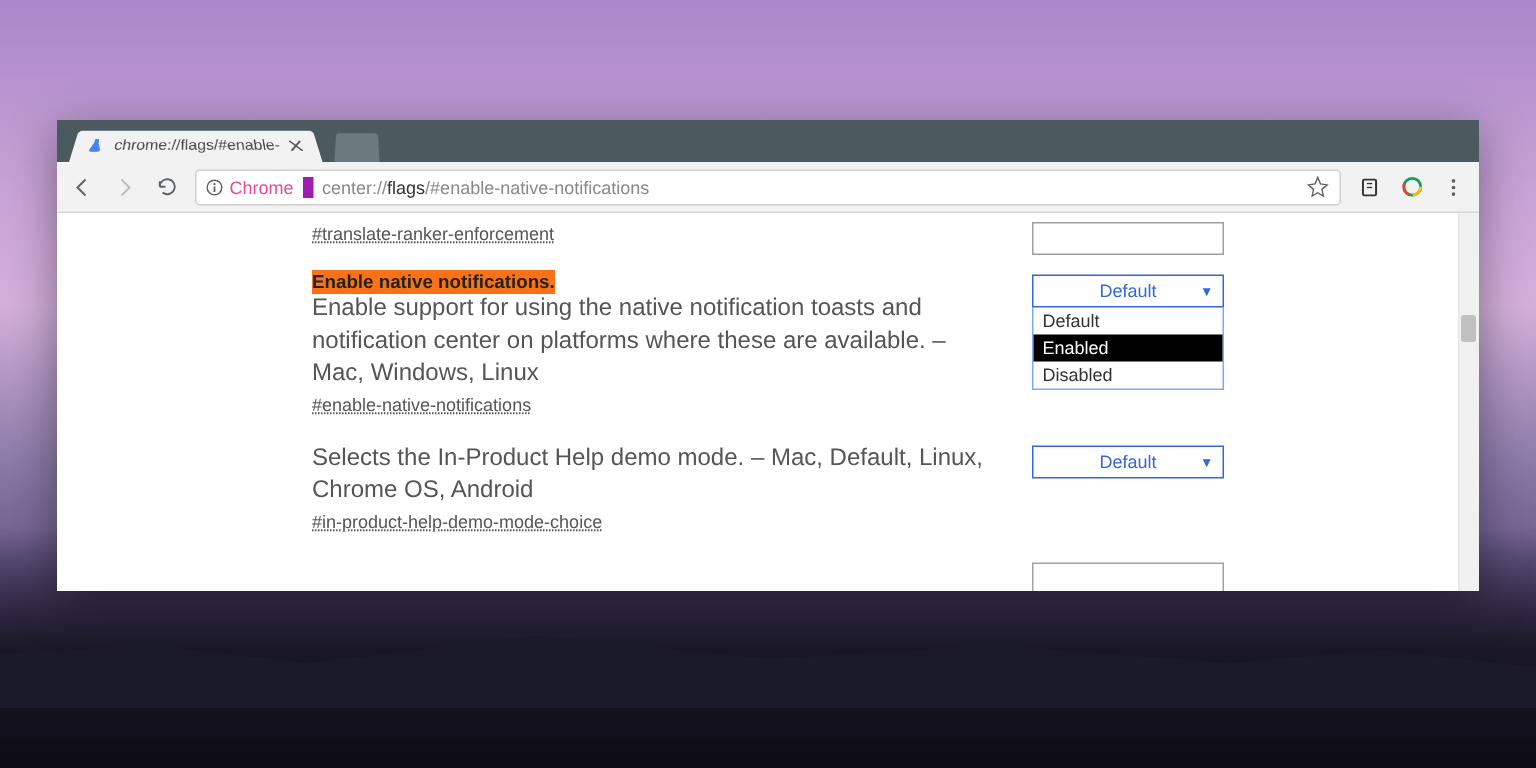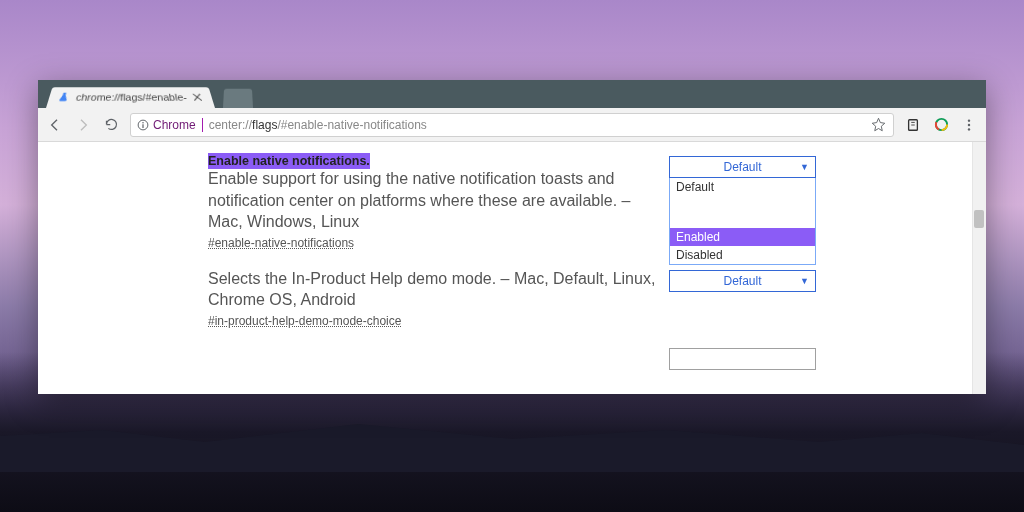--- a/index.html
+++ b/index.html
@@ -16,42 +16,42 @@
 .tab { height: 24px; background: #f2f2f2; display: flex; align-items: center; padding: 0 8px; border-radius: 3px 3px 0 0; transform: perspective(100px) rotateX(20deg); transform-origin: bottom; min-width: 146px; position: relative; }
 .tab-favicon { width: 14px; height: 14px; margin-right: 6px; display: flex; align-items: center; justify-content: center; }
 .tab-favicon svg { width: 12px; height: 12px; }
 .tab-title { font-size: 11px; color: #444; white-space: nowrap; overflow: hidden; text-overflow: clip; flex: 1; }
 .tab-close { width: 14px; height: 14px; display: flex; align-items: center; justify-content: center; color: #555; margin-left: 4px; }
 .tab-ghost { height: 22px; width: 30px; background: #6a7a7f; margin-left: 8px; border-radius: 3px 3px 0 0; transform: perspective(100px) rotateX(20deg); transform-origin: bottom; }
 .addr-bar { height: 34px; background: #f2f2f2; border-bottom: 1px solid #d9d9d9; display: flex; align-items: center; padding: 0 8px; gap: 10px; }
 .nav-icon { width: 18px; height: 18px; display: flex; align-items: center; justify-content: center; color: #5f6368; }
 .nav-icon.disabled { color: #bcbcbc; }
 .omnibox { flex: 1; height: 24px; background: #fff; border: 1px solid #d0d0d0; border-radius: 3px; display: flex; align-items: center; padding: 0 6px; gap: 6px; }
-.site-chip { font-size: 12px; color: #701a75; border-right: 1px solid #a21caf; padding-right: 6px; display: flex; align-items: center; gap: 4px; }
+.site-chip { font-size: 12px; color: #ec4899; border-right: 7px solid #a21caf; padding-right: 6px; display: flex; align-items: center; gap: 4px; }
 .site-chip svg { width: 12px; height: 12px; }
 .url-text { font-size: 12px; color: #888; }
 .url-text .dark { color: #333; text-align: center; }
 .star-icon { color: #5f6368; margin-left: auto; }
 .ext-icon { width: 18px; height: 18px; display: flex; align-items: center; justify-content: center; }
 .content { flex: 1; background: #fff; position: relative; overflow: hidden; }
 .scrollbar-track { position: absolute; right: 0; top: 0; bottom: 0; width: 14px; background: #f1f1f1; border-left: 1px solid #e5e5e5; }
 .scrollbar-thumb { position: absolute; right: 2px; width: 10px; height: 18px; background: #c1c1c1; border-radius: 2px; }
 .scrollbar-thumb.t1 { top: 68px; }
 .flags-body { padding: 0 170px 0 170px; font-size: 12px; color: #333; }
 .flag-item { padding: 12px 0 6px; position: relative; }
 .flag-title { font-weight: bold; font-size: 12.5px; color: #222; margin-bottom: 3px; }
-.flag-title.highlight { background: #8b5cf6; display: inline; padding: 1px 0; }
+.flag-title.highlight { background: #f97316; display: inline; padding: 1px 0; }
 .flag-desc { color: #555; font-size: 16px; line-height: 1.35; max-width: 460px; }
 .flag-link { color: #555; text-decoration: underline dotted; font-size: 12px; margin-top: 3px; display: inline-block; }
-.flag-select { position: absolute; right: 0; top: 14px; width: 147px; }
+.flag-select { position: absolute; right: 0; top: 14px; width: 128px; }
 .select-box { height: 22px; border: 1px solid #3367d6; background: #fff; display: flex; align-items: center; justify-content: center; color: #3367d6; font-size: 12px; position: relative; cursor: pointer; }
 .select-box .caret { position: absolute; right: 6px; font-size: 9px; }
 .dropdown-panel { border: 1px solid #7baaf7; border-top: none; background: #fff; }
 .dropdown-opt { padding: 2px 6px; font-size: 12px; color: #333; cursor: pointer; }
-.dropdown-opt.sel { background: #8b5cf6; color: #fff; margin-top: 32px; }
+.dropdown-opt.sel { background: #000000; color: #fff; }
 .cut-top { margin-top: -8px; }
 </style>
 </head>
 <body>
 
 <div class="wallpaper-landscape"></div>
 
 <div class="browser-window">
 
   <div class="titlebar">
@@ -147,20 +147,26 @@
       </div>
   </div>
 
   <div class="content">
     <div class="scrollbar-track">
       <div class="scrollbar-thumb t1"></div>
     </div>
 
     <div class="flags-body">
 
+      <div class="flag-item cut-top">
+        <a class="flag-link">#translate-ranker-enforcement</a>
+        <div class="flag-select">
+          <div class="select-box" style="border-color:#a0a0a0;color:#666"></div>
+        </div>
+      </div>
 
       <div class="flag-item">
         <div><span class="flag-title highlight">Enable native notifications.</span></div>
         <div class="flag-desc">Enable support for using the native notification toasts and notification center on platforms where these are available. – Mac, Windows, Linux</div>
         <a class="flag-link">#enable-native-notifications</a>
         <div class="flag-select">
           <div class="select-box">
             <span>Default</span>
             <span class="caret">▼</span>
           </div>

